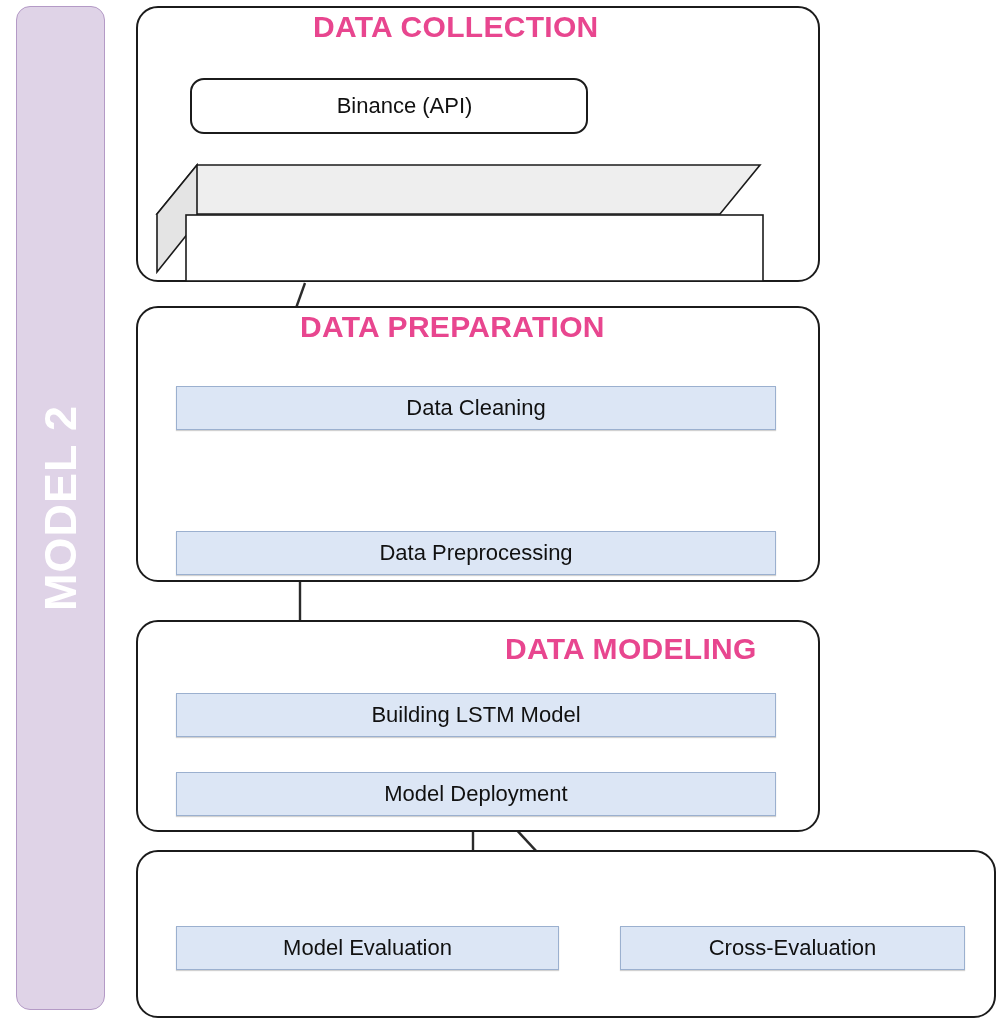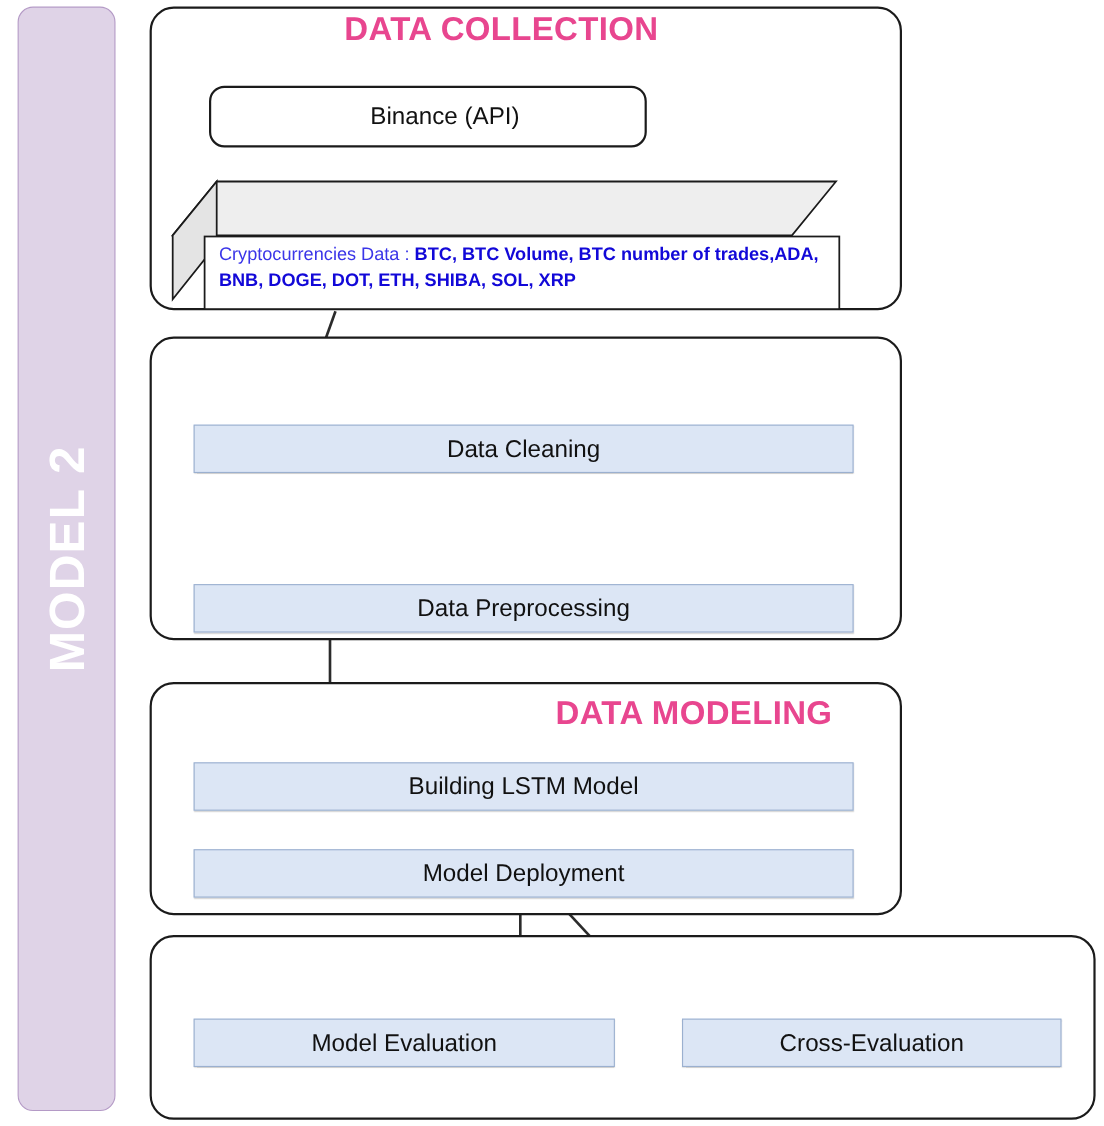--- a/index.html
+++ b/index.html
@@ -153,27 +153,25 @@
 
   <div class="datastore" style="left:155px; top:162px; width:615px; height:122px;">
     <svg width="615" height="122" viewBox="0 0 615 122" xmlns="http://www.w3.org/2000/svg">
 
       <path d="M2,52 L42,3 L605,3 L565,52 Z" fill="#eeeeee" stroke="#1b1b1b" stroke-width="1.6"></path>
 
       <path d="M2,52 L2,110 L42,60 L42,3 Z" fill="#e4e4e4" stroke="#1b1b1b" stroke-width="1.6"></path>
 
       <rect x="31" y="53" width="577" height="66" fill="#ffffff" stroke="#1b1b1b" stroke-width="1.6"></rect>
     </svg>
-    <div class="datastore-text" style="left:44px; top:58px; width:556px;">
-      <span class="lead">Cryptocurrencies Data : </span><span class="list">BTC, BTC Volume, BTC number of trades,ADA, BNB, DOGE, DOT, ETH, SHIBA, SOL, XRP</span>
-    </div>
   </div>
 
   <div class="panel" style="left:136px; top:306px; width:684px; height:276px;">
   </div>
+  <div class="panel-title" style="left:300px; top:310px;">DATA PREPARATION</div>
 
   <div class="node-box blue" style="left:176px; top:386px; width:600px; height:44px;">
     <span>Data Cleaning</span>
   </div>
 
   <div class="node-box blue" style="left:176px; top:531px; width:600px; height:44px;">
     <span>Data Preprocessing</span>
   </div>
 
   <div class="panel" style="left:136px; top:620px; width:684px; height:212px;">

